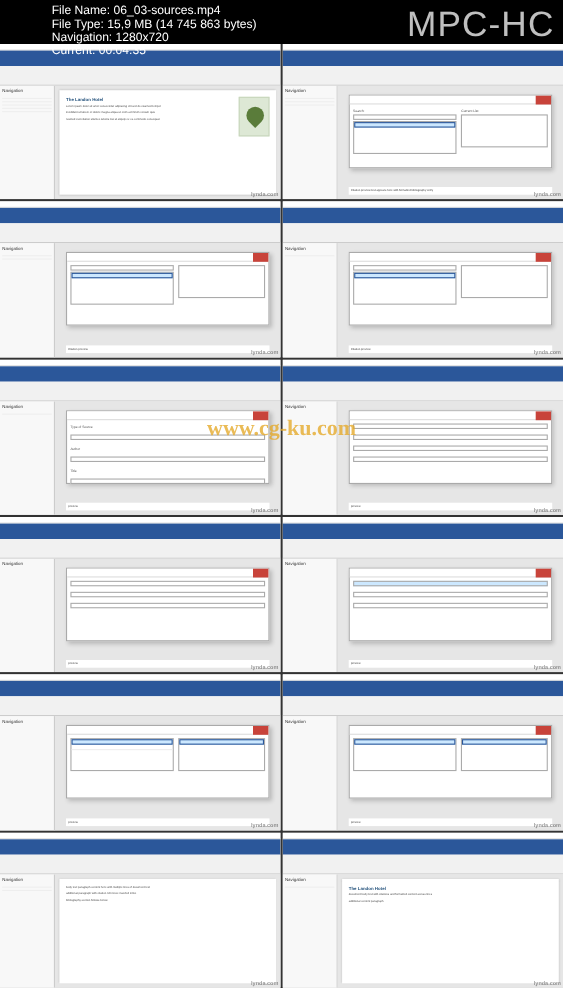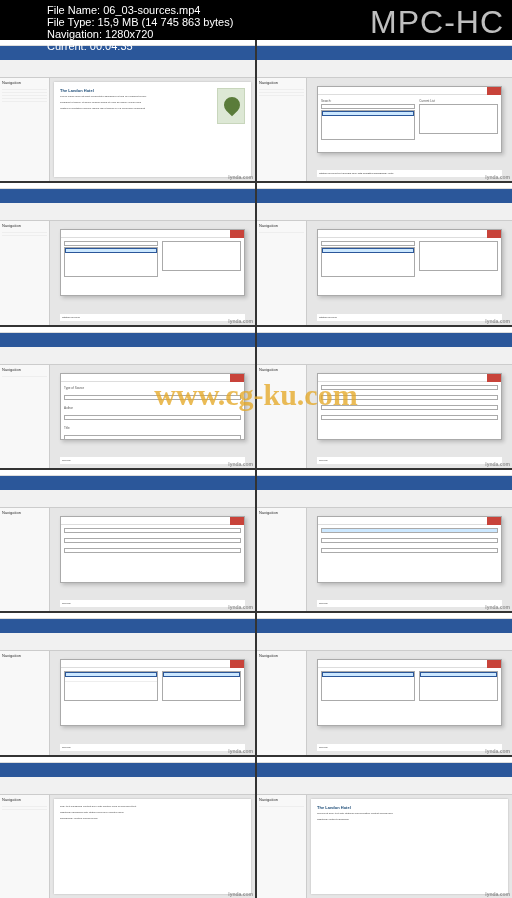--- a/index.html
+++ b/index.html
@@ -188,21 +188,21 @@
       right: 2px;
       font-size: 5px;
       color: rgba(0,0,0,0.4);
       font-weight: bold;
     }
     .watermark-cgku {
       position: absolute;
       top: 378px;
       left: 50%;
       transform: translateX(-50%);
-      font-size: 30px;
+      font-size: 20px;
       color: rgba(228, 168, 38, 0.78);
       font-weight: bold;
       z-index: 5;
       font-family: Georgia, serif;
       pointer-events: none;
     }
   </style>
 </head>
 <body>
 

